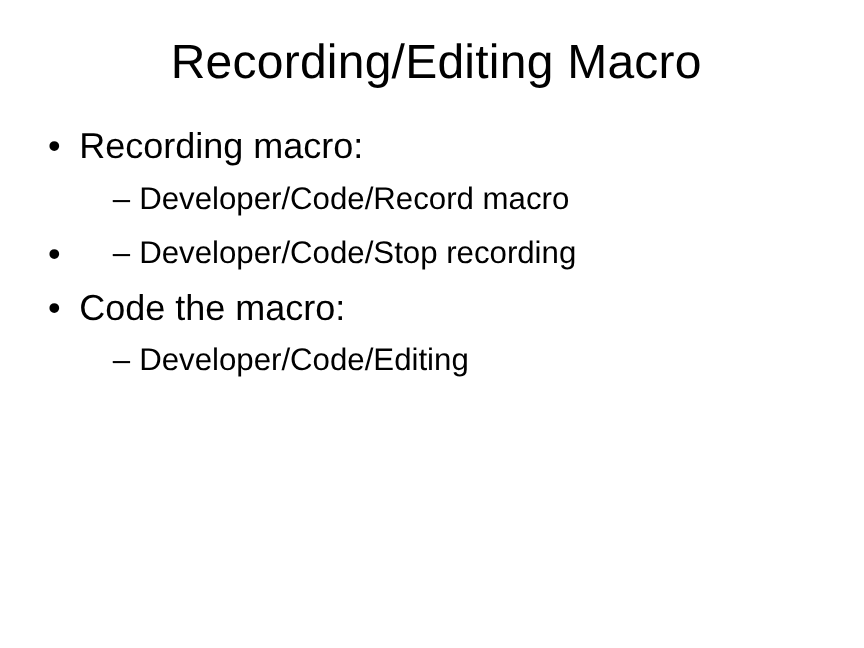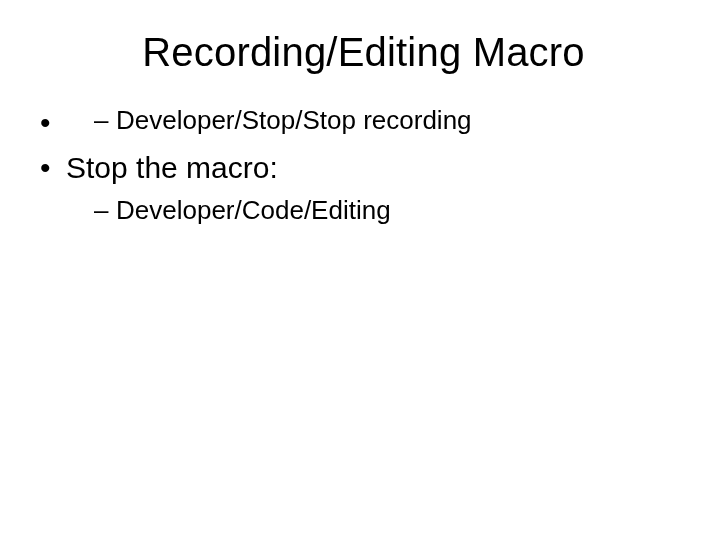--- a/index.html
+++ b/index.html
@@ -66,28 +66,36 @@
   }
 </style>
 </head>
 <body>
 
 <div class="slide">
   <h1 class="title">Recording/Editing Macro</h1>
 
   <ul class="level1">
     <li>
+      <span>Recording macro:</span>
       <ul class="level2">
         <li>
-          <span>Developer/Stop/Stop recording</span>
+          <span>Developer/Code/Record macro</span>
         </li>
       </ul>
     </li>
     <li>
-      <span>Stop the macro:</span>
+      <ul class="level2">
+        <li>
+          <span>Developer/Code/Stop recording</span>
+        </li>
+      </ul>
+    </li>
+    <li>
+      <span>Code the macro:</span>
       <ul class="level2">
         <li>
           <span>Developer/Code/Editing</span>
         </li>
       </ul>
     </li>
   </ul>
 </div>
 
 </body></html>

